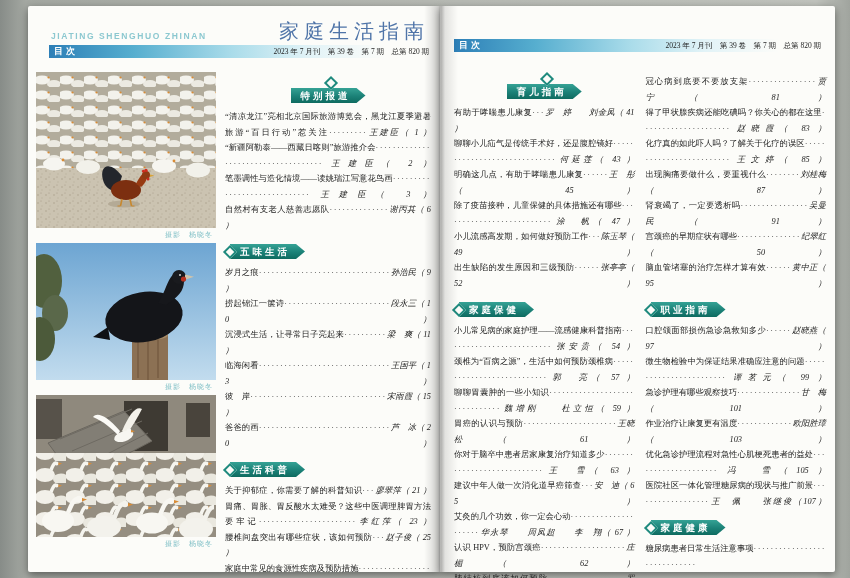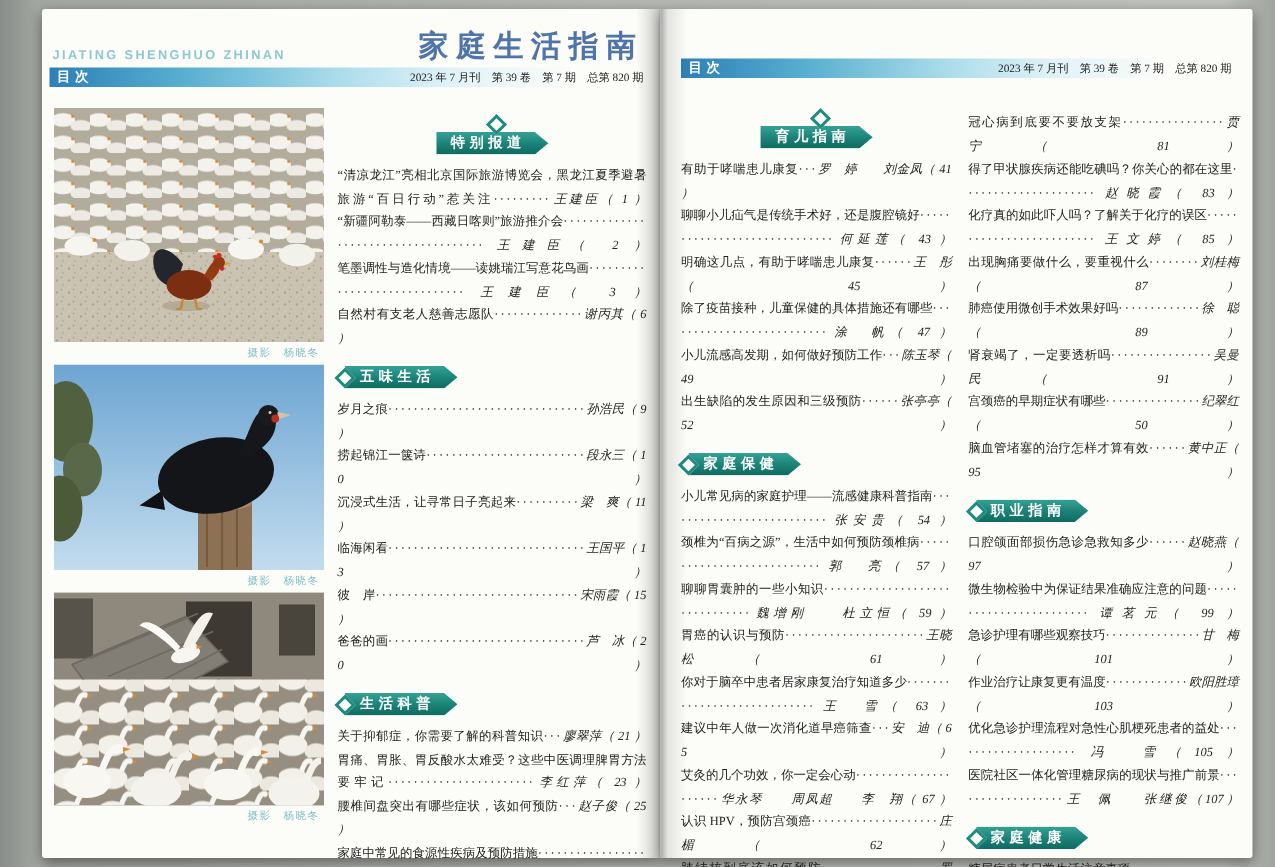--- a/index.html
+++ b/index.html
@@ -6,24 +6,24 @@
     background:linear-gradient(90deg,#878c88 0%,#a4a8a2 3%,#b6b9b3 50%,#c0c3bd 96%,#a0a49e 100%);
     font-family:"Liberation Sans",sans-serif;}
   .spread{position:relative;width:850px;height:578px;}
   .page{position:absolute;top:6px;height:566px;background:#fcfcf9;box-shadow:0 3px 9px rgba(0,0,0,.45);}
   .page-left{left:28px;width:412px;border-radius:2px 0 0 2px;}
   .page-right{left:440px;width:395px;border-radius:0 2px 2px 0;}
   .gutter{position:absolute;left:424px;top:6px;width:34px;height:566px;z-index:6;pointer-events:none;
     background:linear-gradient(90deg,rgba(0,0,0,0) 0%,rgba(0,0,0,.16) 42%,rgba(0,0,0,.30) 50%,rgba(0,0,0,.10) 62%,rgba(0,0,0,0) 100%);}
 
   
-  .lp-head{padding:15px 9px 0 5px;}
+  .lp-head{padding:15px 9px 0 21px;}
   .head-row1{display:flex;justify-content:space-between;align-items:flex-end;padding:0 2px;}
   .pinyin{font-size:8.5px;font-weight:bold;letter-spacing:1.6px;color:#8cc8d0;}
-  .cn-title{font-family:"Liberation Serif","DejaVu Serif",serif;font-size:20px;font-weight:bold;
+  .cn-title{font-family:"Liberation Serif","DejaVu Serif",serif;font-size:20px;font-weight:normal;
     color:#4f74a8;letter-spacing:5px;line-height:1;}
   .bar-row{position:relative;height:13px;margin-top:4px;}
   .bar{position:absolute;left:0;right:0;top:0;height:13px;
     background:linear-gradient(90deg,#2d7fb7 0%,#56aecf 22%,#aadcea 48%,#e2f3f7 68%,rgba(255,255,255,0) 88%);}
   .toc-label{position:absolute;left:5px;top:0;line-height:13px;font-size:9px;font-weight:bold;
     color:#ffffff;letter-spacing:3px;z-index:2;}
   .issue{position:absolute;right:2px;top:0;line-height:13px;font-size:7.5px;color:#1d1d1d;z-index:2;
     font-family:"Liberation Serif","DejaVu Serif",serif;}
   .rp-head{margin:33px 12px 0 14px;}
 
@@ -246,21 +246,20 @@
           <div class="entry"><span class="etitle">建议中年人做一次消化道早癌筛查</span><span class="dots">···</span><span class="eauthor">安　迪</span><span class="epage">（ 65 ）</span></div>
           <div class="entry"><span class="etitle">艾灸的几个功效，你一定会心动</span><span class="dots">·····················</span><span class="eauthor">华永琴　　周凤超　　李　翔</span><span class="epage">（ 67 ）</span></div>
           <div class="entry"><span class="etitle">认识 HPV，预防宫颈癌</span><span class="dots">····················</span><span class="eauthor">庄　楣</span><span class="epage">（ 62 ）</span></div>
           <div class="entry"><span class="etitle">肺结核到底该如何预防</span><span class="dots">··················</span><span class="eauthor">罗　玮</span></div>
         </div>
       <div class="col" id="rp-col2">
           <div class="entry"><span class="etitle">冠心病到底要不要放支架</span><span class="dots">················</span><span class="eauthor">贾　宁</span><span class="epage">（ 81 ）</span></div>
           <div class="entry"><span class="etitle">得了甲状腺疾病还能吃碘吗？你关心的都在这里</span><span class="dots">·····················</span><span class="eauthor">赵晓霞</span><span class="epage">（ 83 ）</span></div>
           <div class="entry"><span class="etitle">化疗真的如此吓人吗？了解关于化疗的误区</span><span class="dots">·························</span><span class="eauthor">王文婷</span><span class="epage">（ 85 ）</span></div>
           <div class="entry"><span class="etitle">出现胸痛要做什么，要重视什么</span><span class="dots">········</span><span class="eauthor">刘桂梅</span><span class="epage">（ 87 ）</span></div>
-          <div class="entry"><span class="etitle">肺癌使用微创手术效果好吗</span><span class="dots">·············</span><span class="eauthor">徐　聪</span><span class="epage">（ 89 ）</span></div>
           <div class="entry"><span class="etitle">肾衰竭了，一定要透析吗</span><span class="dots">················</span><span class="eauthor">吴曼民</span><span class="epage">（ 91 ）</span></div>
           <div class="entry"><span class="etitle">宫颈癌的早期症状有哪些</span><span class="dots">···············</span><span class="eauthor">纪翠红</span><span class="epage">（ 50 ）</span></div>
           <div class="entry"><span class="etitle">脑血管堵塞的治疗怎样才算有效</span><span class="dots">······</span><span class="eauthor">黄中正</span><span class="epage">（ 95 ）</span></div>
           <div class="badge-row">
             <span class="diamond"></span>
             <span class="badge">职业指南</span>
           </div>
           <div class="entry"><span class="etitle">口腔颌面部损伤急诊急救知多少</span><span class="dots">······</span><span class="eauthor">赵晓燕</span><span class="epage">（ 97 ）</span></div>
           <div class="entry"><span class="etitle">微生物检验中为保证结果准确应注意的问题</span><span class="dots">························</span><span class="eauthor">谭茗元</span><span class="epage">（ 99 ）</span></div>
           <div class="entry"><span class="etitle">急诊护理有哪些观察技巧</span><span class="dots">···············</span><span class="eauthor">甘　梅</span><span class="epage">（101）</span></div>

